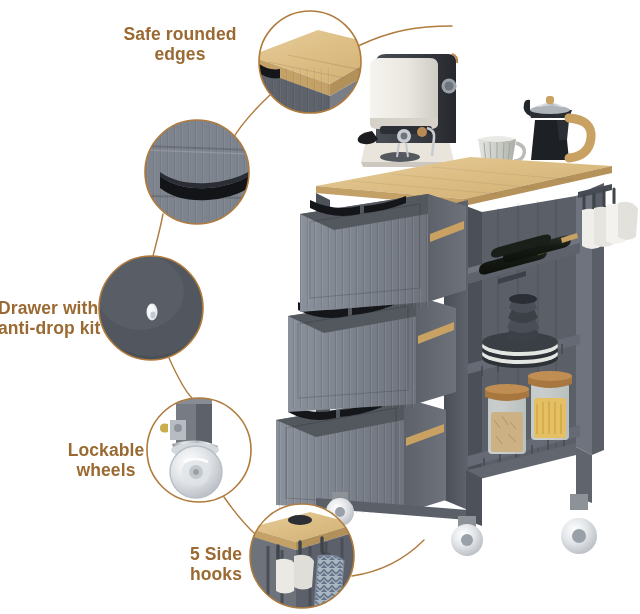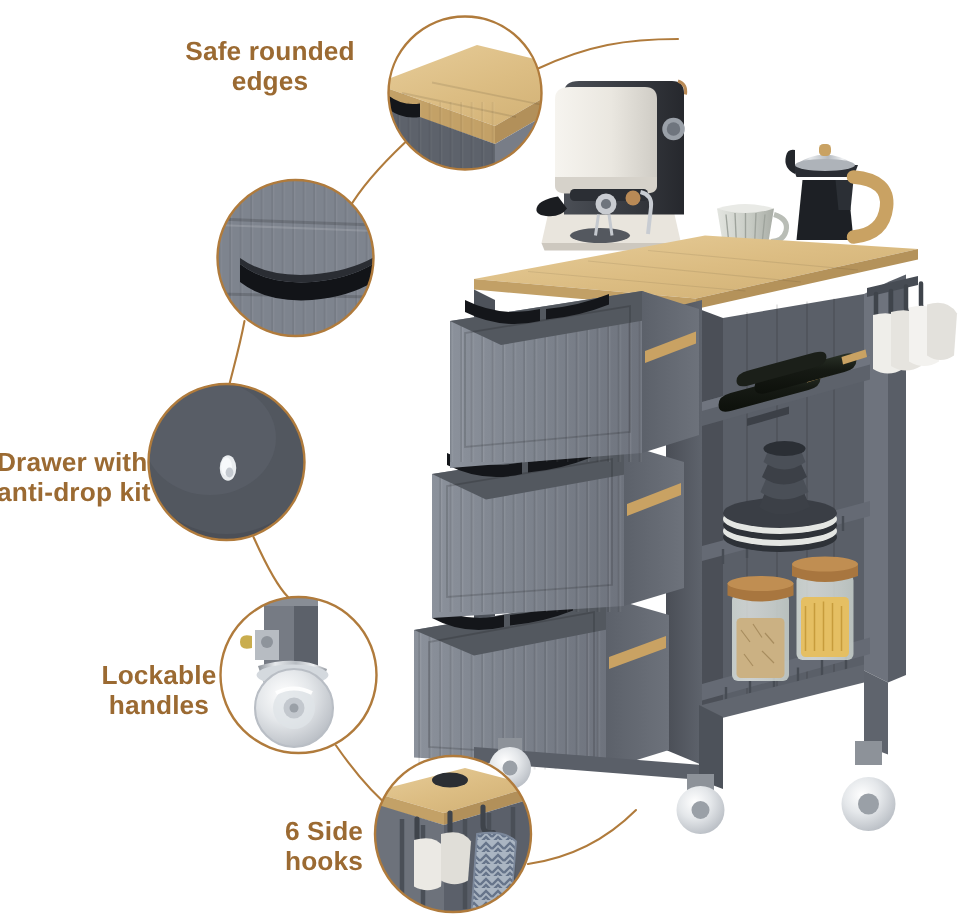--- a/index.html
+++ b/index.html
@@ -524,18 +524,18 @@
   </svg>
 
   <div class="callout-label lbl-edges">Safe rounded
 edges</div>
 
 
   <div class="callout-label lbl-antidrop">Drawer with
 anti-drop kit</div>
 
   <div class="callout-label lbl-wheels">Lockable
-handles</div>
-
-  <div class="callout-label lbl-hooks">6 Side
+wheels</div>
+
+  <div class="callout-label lbl-hooks">5 Side
 hooks</div>
 
 </div>
 
 </body></html>

